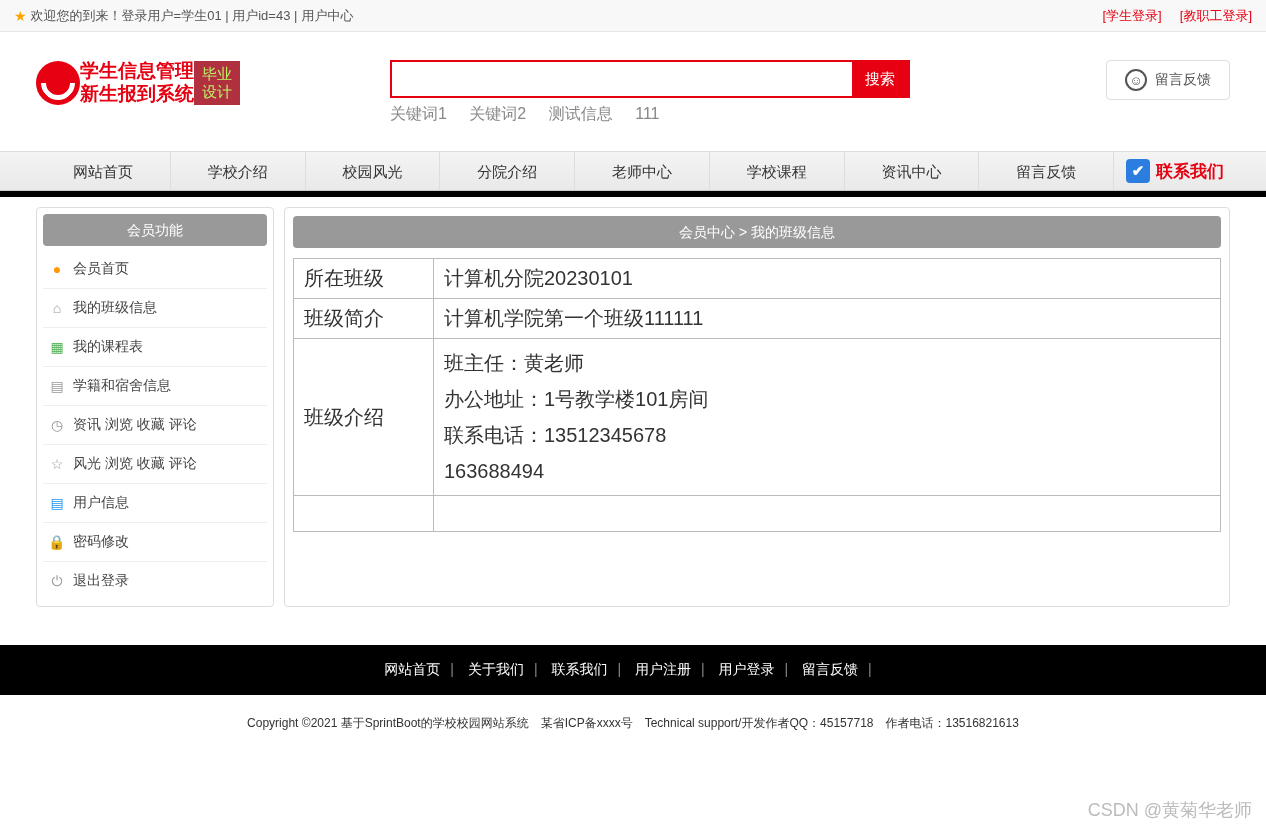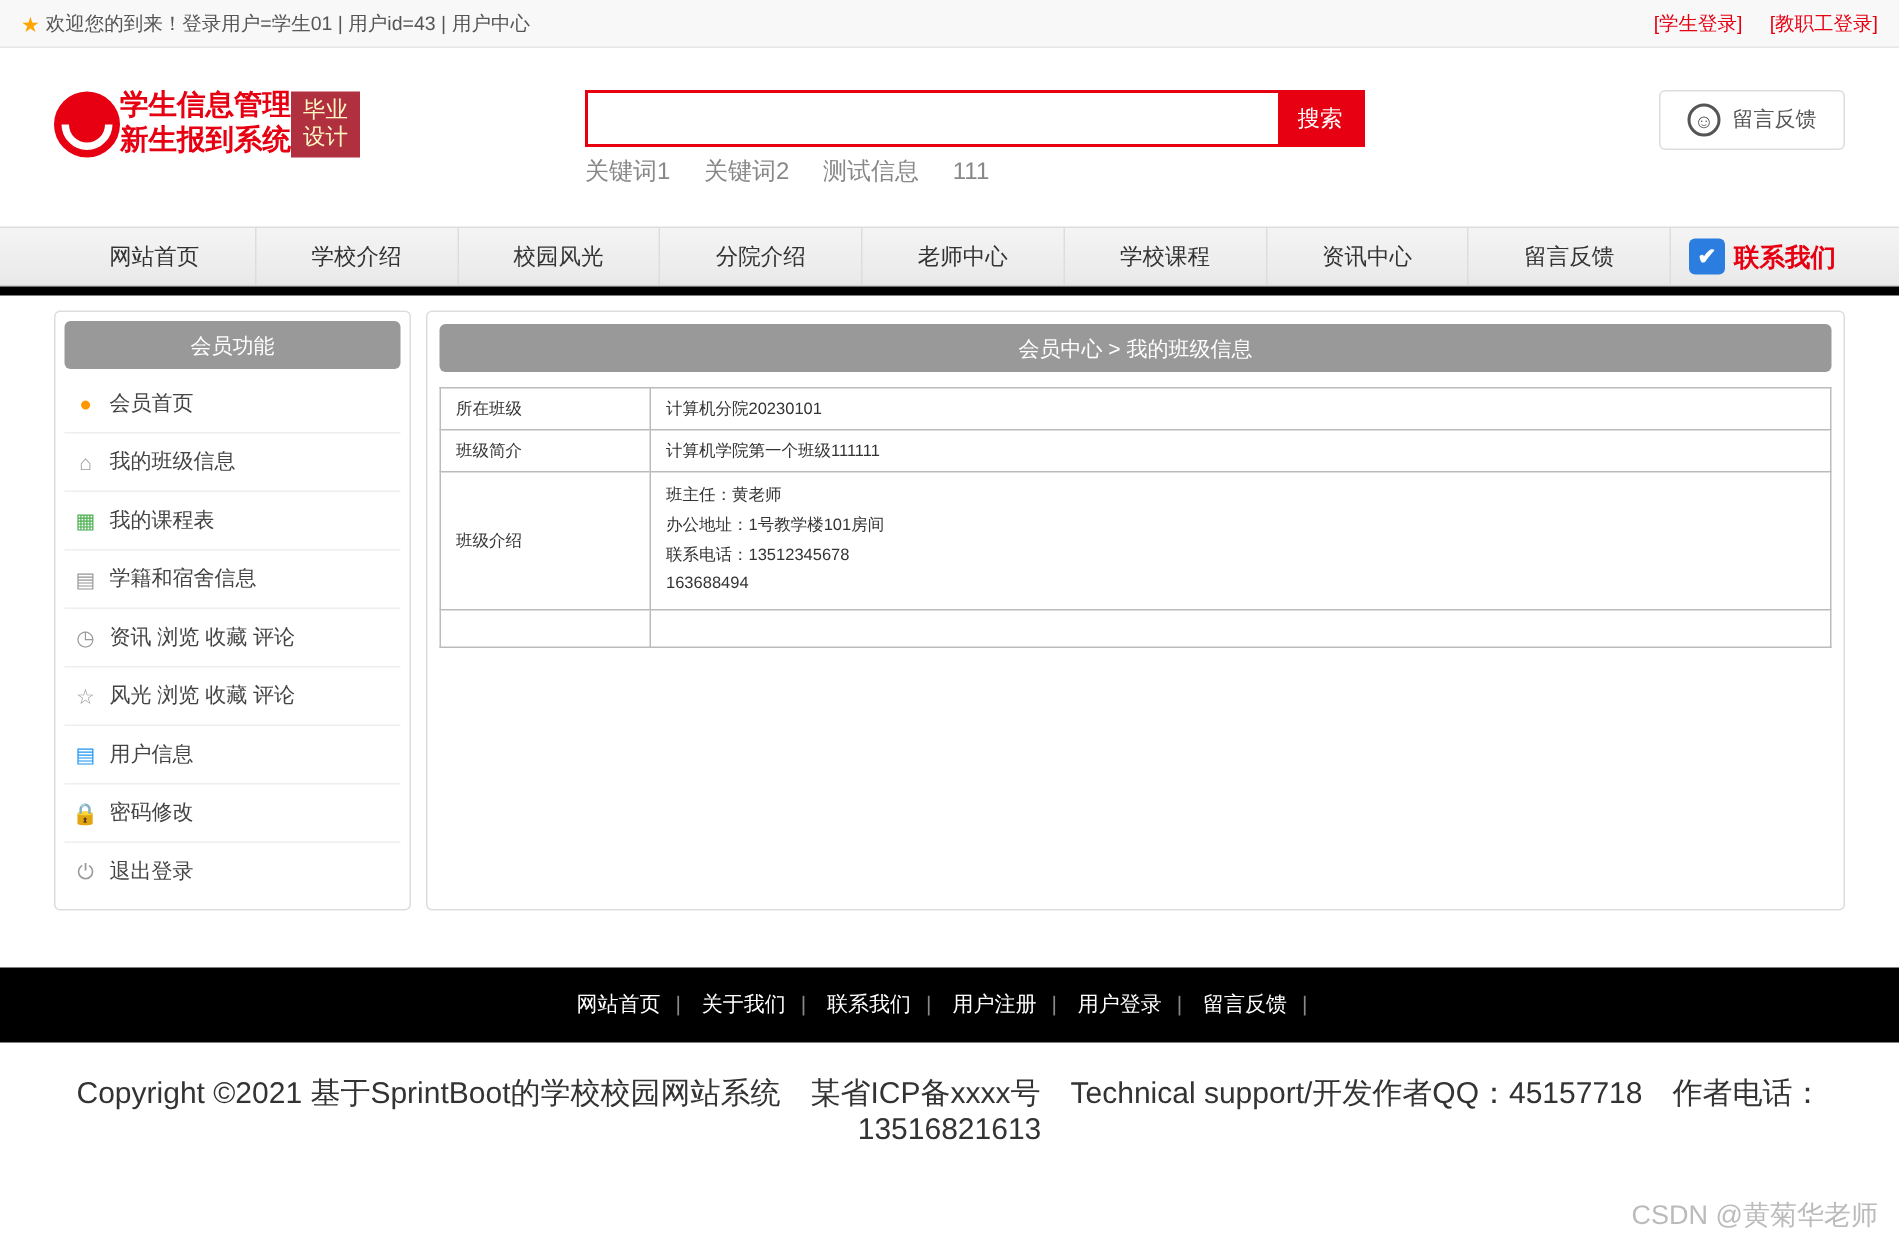--- a/index.html
+++ b/index.html
@@ -6,21 +6,21 @@
 body { font-family: "Microsoft YaHei", Arial, sans-serif; font-size: 14px; color: #333; background: #fff; width: 1266px; }
 .topbar { background: #f8f8f8; border-bottom: 1px solid #e5e5e5; padding: 6px 14px; height: 32px; display: flex; justify-content: space-between; align-items: center; font-size: 13px; color: #555; }
 .topbar-left { display: flex; align-items: center; gap: 4px; }
 .topbar-right a { color: #e60012; text-decoration: none; }
 .star { color: #ffa500; font-size: 14px; }
 .header { padding: 28px 36px 10px; display: flex; align-items: flex-start; gap: 20px; }
 .logo-area { display: flex; align-items: center; gap: 0; }
 .logo-circle { width: 44px; height: 44px; border-radius: 50%; background: #e60012; display: flex; align-items: center; justify-content: center; position: relative; }
 .logo-circle::before { content:""; position:absolute; width:24px; height:24px; border:5px solid #fff; border-radius:50%; border-top-color:transparent; border-left-color:transparent; transform:rotate(45deg); }
 .logo-text { color: #e60012; font-weight: bold; font-size: 19px; line-height: 1.2; }
-.logo-tag { background: #b03040; color: #fef9c3; padding: 4px 8px; font-size: 15px; line-height: 1.2; text-align: left; }
+.logo-tag { background: #b03040; color: #bef264; padding: 4px 8px; font-size: 15px; line-height: 1.2; text-align: left; }
 .search-area { margin-left: 130px; }
 .search-box { display: flex; border: 2px solid #e60012; width: 520px; height: 38px; }
 .search-input { flex: 1; border: none; outline: none; padding: 0 8px; font-size: 14px; }
 .search-btn { width: 56px; background: #e60012; color: #fff; border: none; font-size: 15px; cursor: pointer; }
 .keywords { margin-top: 6px; font-size: 16px; color: #888; }
 .keywords span { margin-right: 18px; }
 .feedback-btn { margin-left: auto; border: 1px solid #ddd; border-radius: 4px; padding: 8px 18px; display: flex; align-items: center; gap: 8px; cursor: pointer; color:#555; }
 .feedback-icon { width: 22px; height: 22px; border: 2px solid #555; border-radius: 50%; display: flex; align-items: center; justify-content: center; font-size: 13px; }
 .navbar { background: linear-gradient(#f4f4f4, #e9e9e9); border-top: 1px solid #ddd; border-bottom: 1px solid #ccc; height: 40px; display: flex; align-items: stretch; padding: 0 36px; margin-top: 16px; }
 .nav-item { flex: 1; text-align: center; line-height: 40px; font-size: 15px; color: #333; border-right: 1px solid #ddd; cursor: pointer; }
@@ -35,27 +35,27 @@
 .menu-item:last-child { border-bottom: none; }
 .mi-icon { width: 16px; height: 16px; display:inline-flex; align-items:center; justify-content:center; font-size:14px; }
 .ic-home { color: #ff9800; }
 .ic-grid { color: #4caf50; }
 .ic-lock { color: #ff5722; }
 .ic-doc { color: #2196f3; }
 .ic-gray { color: #999; }
 .main { flex: 1; border: 1px solid #ddd; border-radius: 4px; padding: 8px; }
 .breadcrumb { background: #999; color: #fff; text-align: center; height: 32px; line-height: 32px; border-radius: 4px; font-size: 14px; margin-bottom: 10px; }
 .info-table { width: 100%; border-collapse: collapse; }
-.info-table td { border: 1px solid #bbb; padding: 6px 10px; font-size: 11px; vertical-align: top; }
+.info-table td { border: 1px solid #bbb; padding: 6px 10px; font-size: 20px; vertical-align: top; }
 .info-table td:first-child { width: 140px; background:#fff; }
 .detail-line { line-height: 1.8; }
 .black-bar { background: #000; margin-top: 28px; padding: 16px 0; text-align: center; color: #fff; font-size: 14px; }
 .black-bar a { color: #fff; text-decoration: none; }
 .sep { margin: 0 10px; color: #888; }
-.copyright { text-align: center; padding: 20px 0; font-size: 20px; color: #333; }
+.copyright { text-align: center; padding: 20px 0; font-size: 12px; color: #333; }
 .watermark { position: fixed; bottom: 8px; right: 14px; color: rgba(120,120,120,0.5); font-size: 18px; pointer-events: none; }
 </style>
 </head>
 <body>
 
 <div class="topbar">
   <div class="topbar-left">
     <span class="star">★</span>
     <span>欢迎您的到来！登录用户=学生01 | 用户id=43 | </span>
     <a href="#" style="color:#555;text-decoration:none;">用户中心</a>

